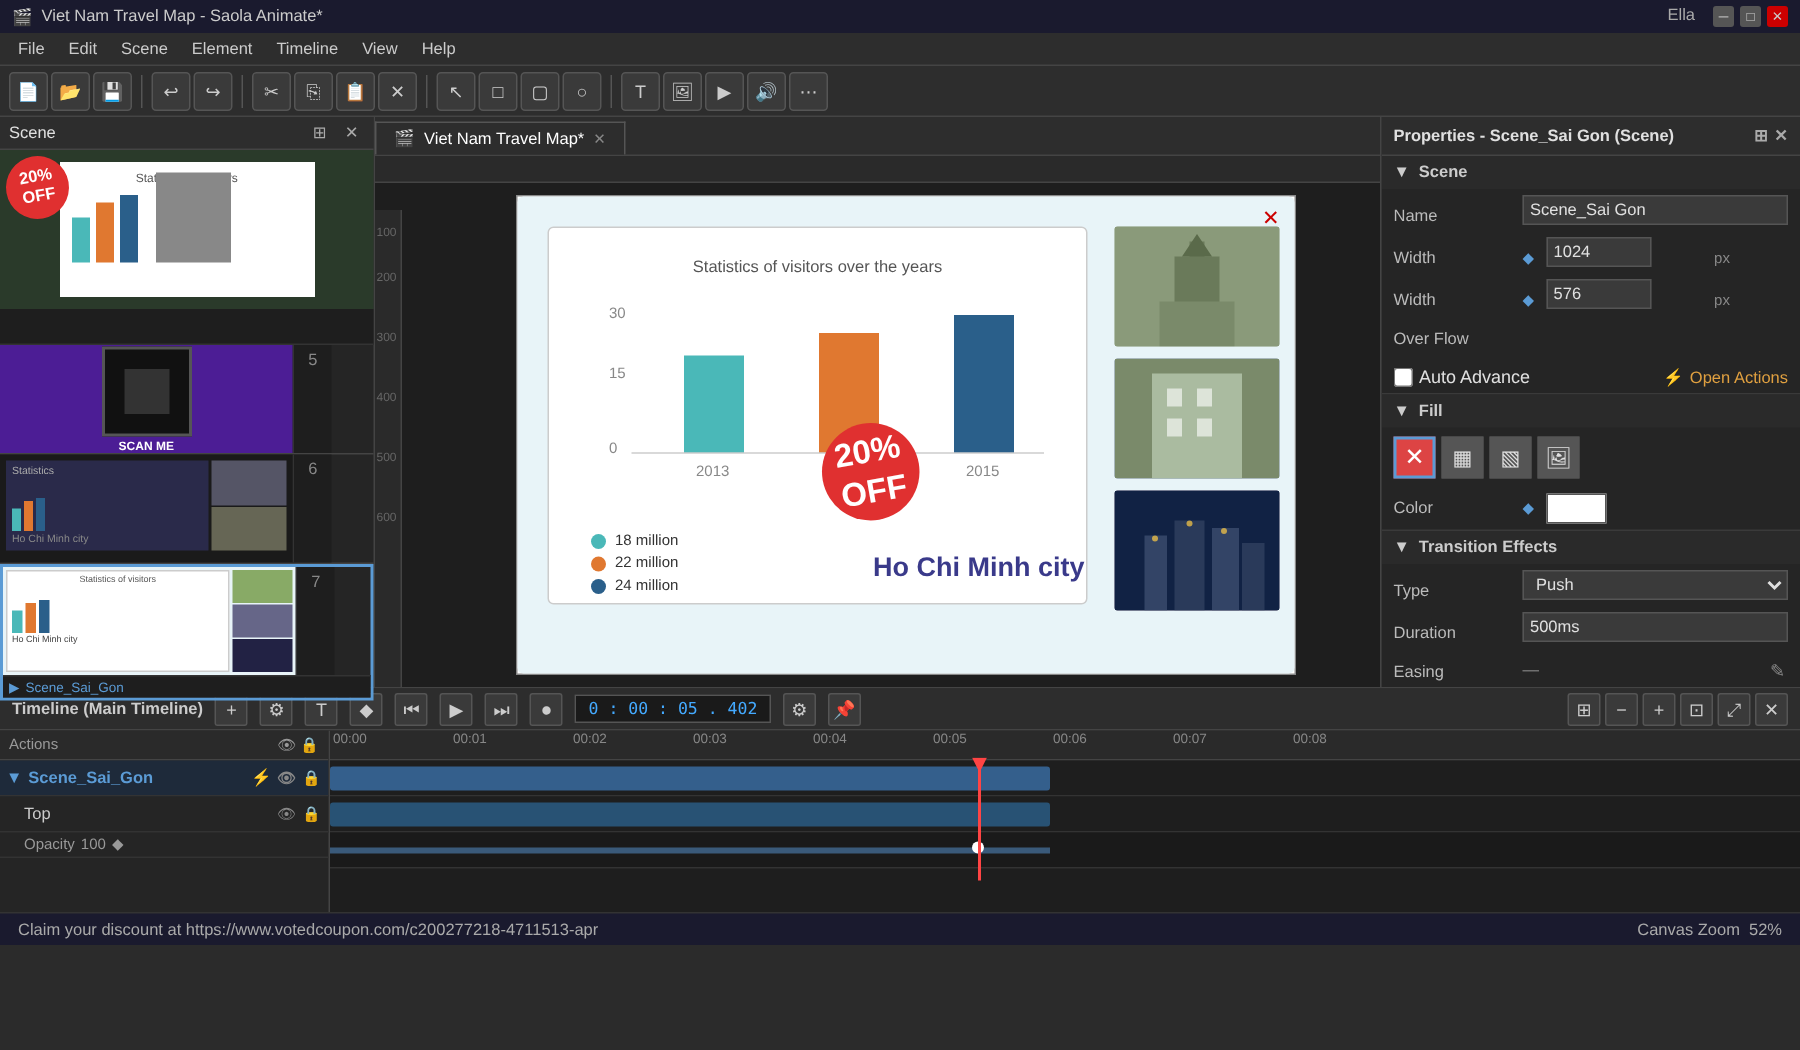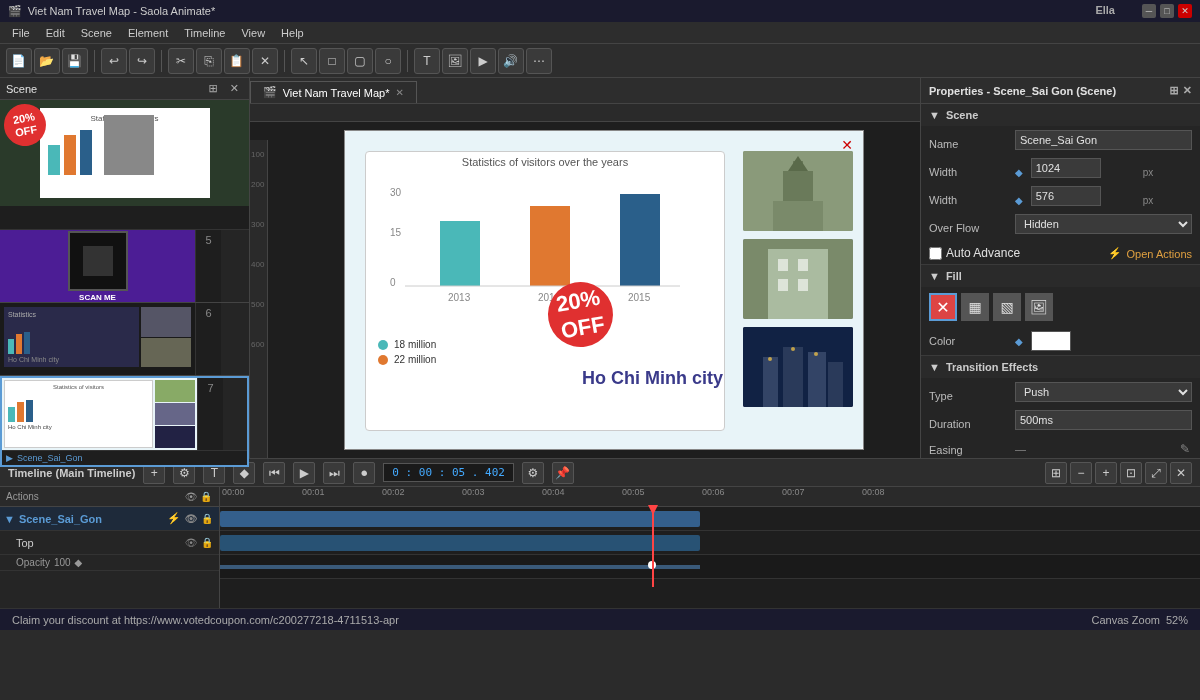--- a/index.html
+++ b/index.html
@@ -429,25 +429,25 @@
       line-height: 1.2;
       text-align: center;
     }
 
     
     .chart-container {
       position: absolute;
       left: 20px;
       top: 20px;
       width: 360px;
-      height: 280px;
+      height: 252px;
       background: #fff;
       border: 1px solid #ccc;
       border-radius: 4px;
-      padding: 4px;
+      padding: 20px;
     }
     .chart-title {
       font-size: 11px;
       text-align: center;
       color: #555;
       margin-bottom: 8px;
     }
 
     .close-btn {
       position: absolute;
@@ -497,21 +497,21 @@
   </style>
 </head>
 <body>
 
 <div id="title-bar">
   <div id="title-bar-left">
     <span>🎬</span>
     <span>Viet Nam Travel Map - Saola Animate*</span>
   </div>
   <div id="title-bar-right">
-    <span style="margin-right:23px;color:#aaa;font-size:11px;font-weight:bold;">Ella</span>
+    <span style="margin-right:8px;color:#aaa;font-size:11px;">Ella</span>
     <div class="title-btn">─</div>
     <div class="title-btn">□</div>
     <div class="title-btn" style="background:#c00;">✕</div>
   </div>
 </div>
 
 <div id="menu-bar">
   <div class="menu-item">File</div>
   <div class="menu-item">Edit</div>
   <div class="menu-item">Scene</div>
@@ -709,20 +709,24 @@
               </svg>
               
               <div style="display:flex;flex-direction:column;gap:4px;padding:0 8px;">
                 <div class="legend-item">
                   <div class="legend-dot" style="background:#4ab8b8;"></div>
                   <span>18 million</span>
                 </div>
                 <div class="legend-item">
                   <div class="legend-dot" style="background:#e07830;"></div>
                   <span>22 million</span>
+                </div>
+                <div class="legend-item">
+                  <div class="legend-dot" style="background:#2a5f8a;"></div>
+                  <span>24 million</span>
                 </div>
               </div>
             </div>
 
             <div class="hcm-text">Ho Chi Minh city</div>
 
             <div class="photo-placeholder" style="top:20px;width:110px;height:80px;background:#8a9a7a;">
               <svg width="110" height="80" viewBox="0 0 110 80">
                 <rect width="110" height="80" fill="#8a9a7a"></rect>
                 <rect x="40" y="20" width="30" height="50" fill="#6a7a5a"></rect>
@@ -791,25 +795,20 @@
         <span class="prop-unit">px</span>
       </div>
       <div class="prop-row">
         <span class="prop-label">Width</span>
         <span class="prop-diamond">◆</span>
         <input class="prop-input" type="text" value="576" style="">
         <span class="prop-unit">px</span>
       </div>
       <div class="prop-row">
         <span class="prop-label">Over Flow</span>
-        <select class="prop-select">
-          <option>Hidden</option>
-          <option>Visible</option>
-          <option>Auto</option>
-        </select>
       </div>
       <div class="prop-row">
         <div class="checkbox-wrap">
           <input type="checkbox" class="prop-checkbox" style="">
           <span>Auto Advance</span>
         </div>
         <div style="margin-left:auto;display:flex;align-items:center;gap:4px;cursor:pointer;">
           <span style="color:#f0a030;font-size:11px;">⚡</span>
           <span style="font-size:11px;color:#e0a040;">Open Actions</span>
         </div>

